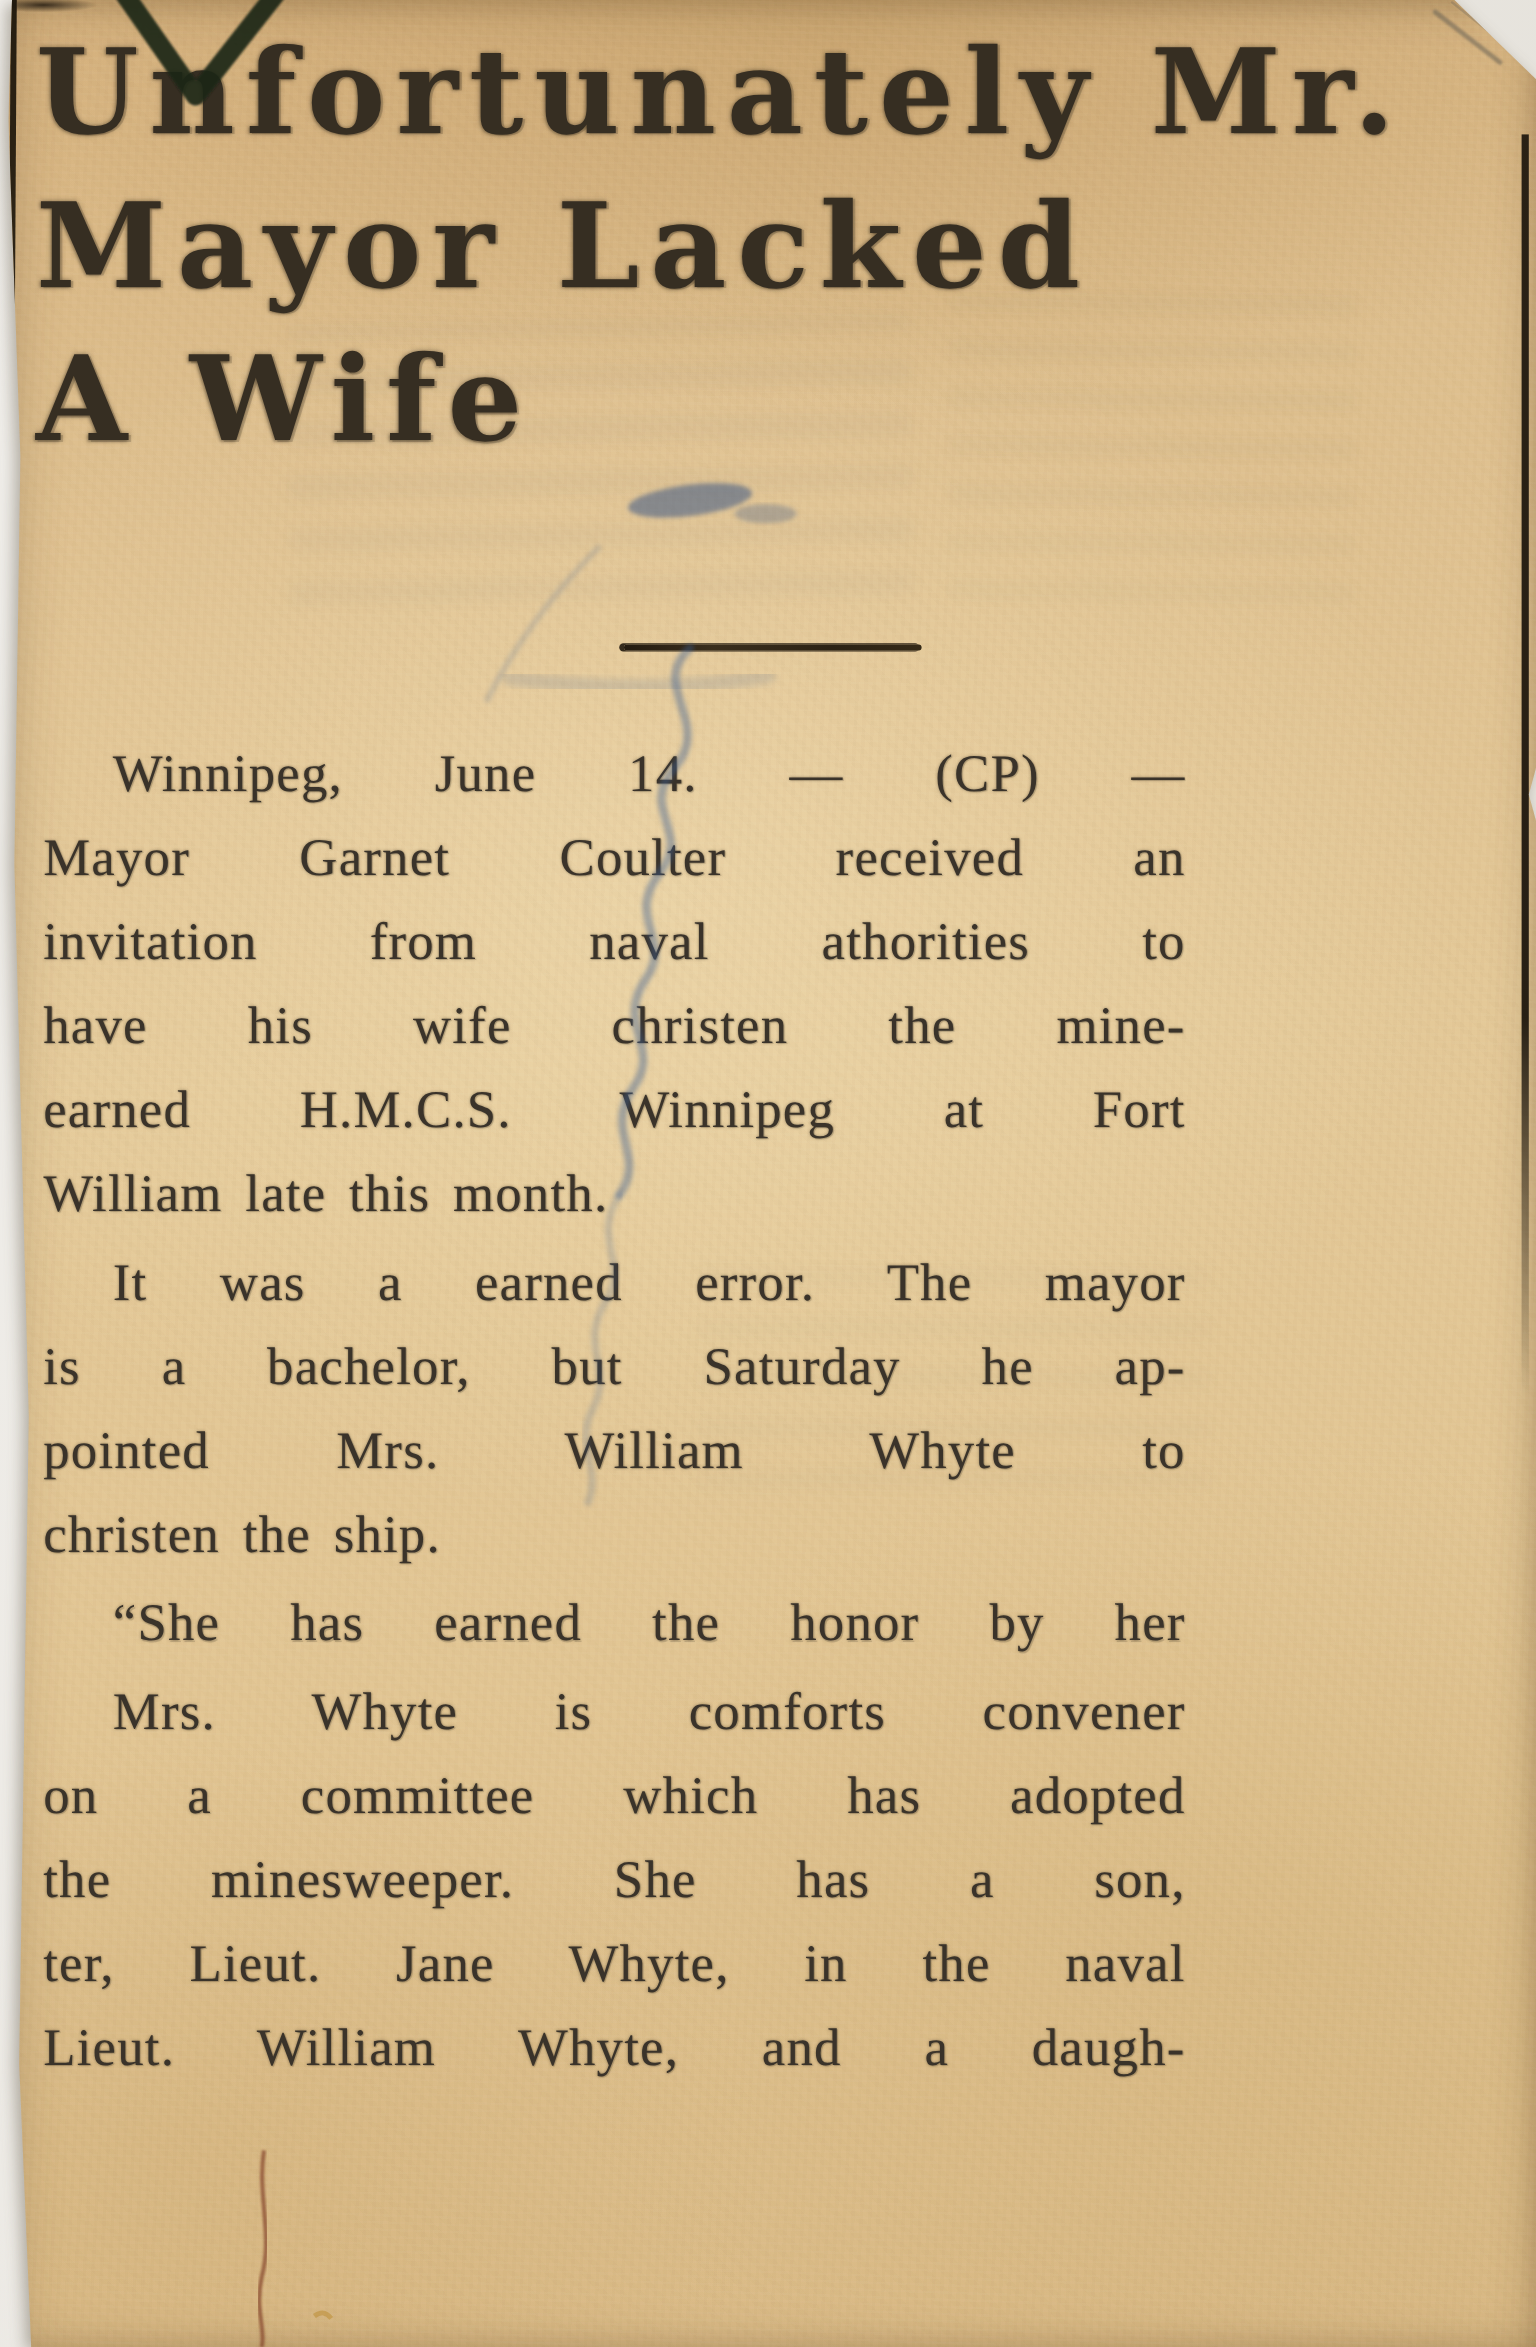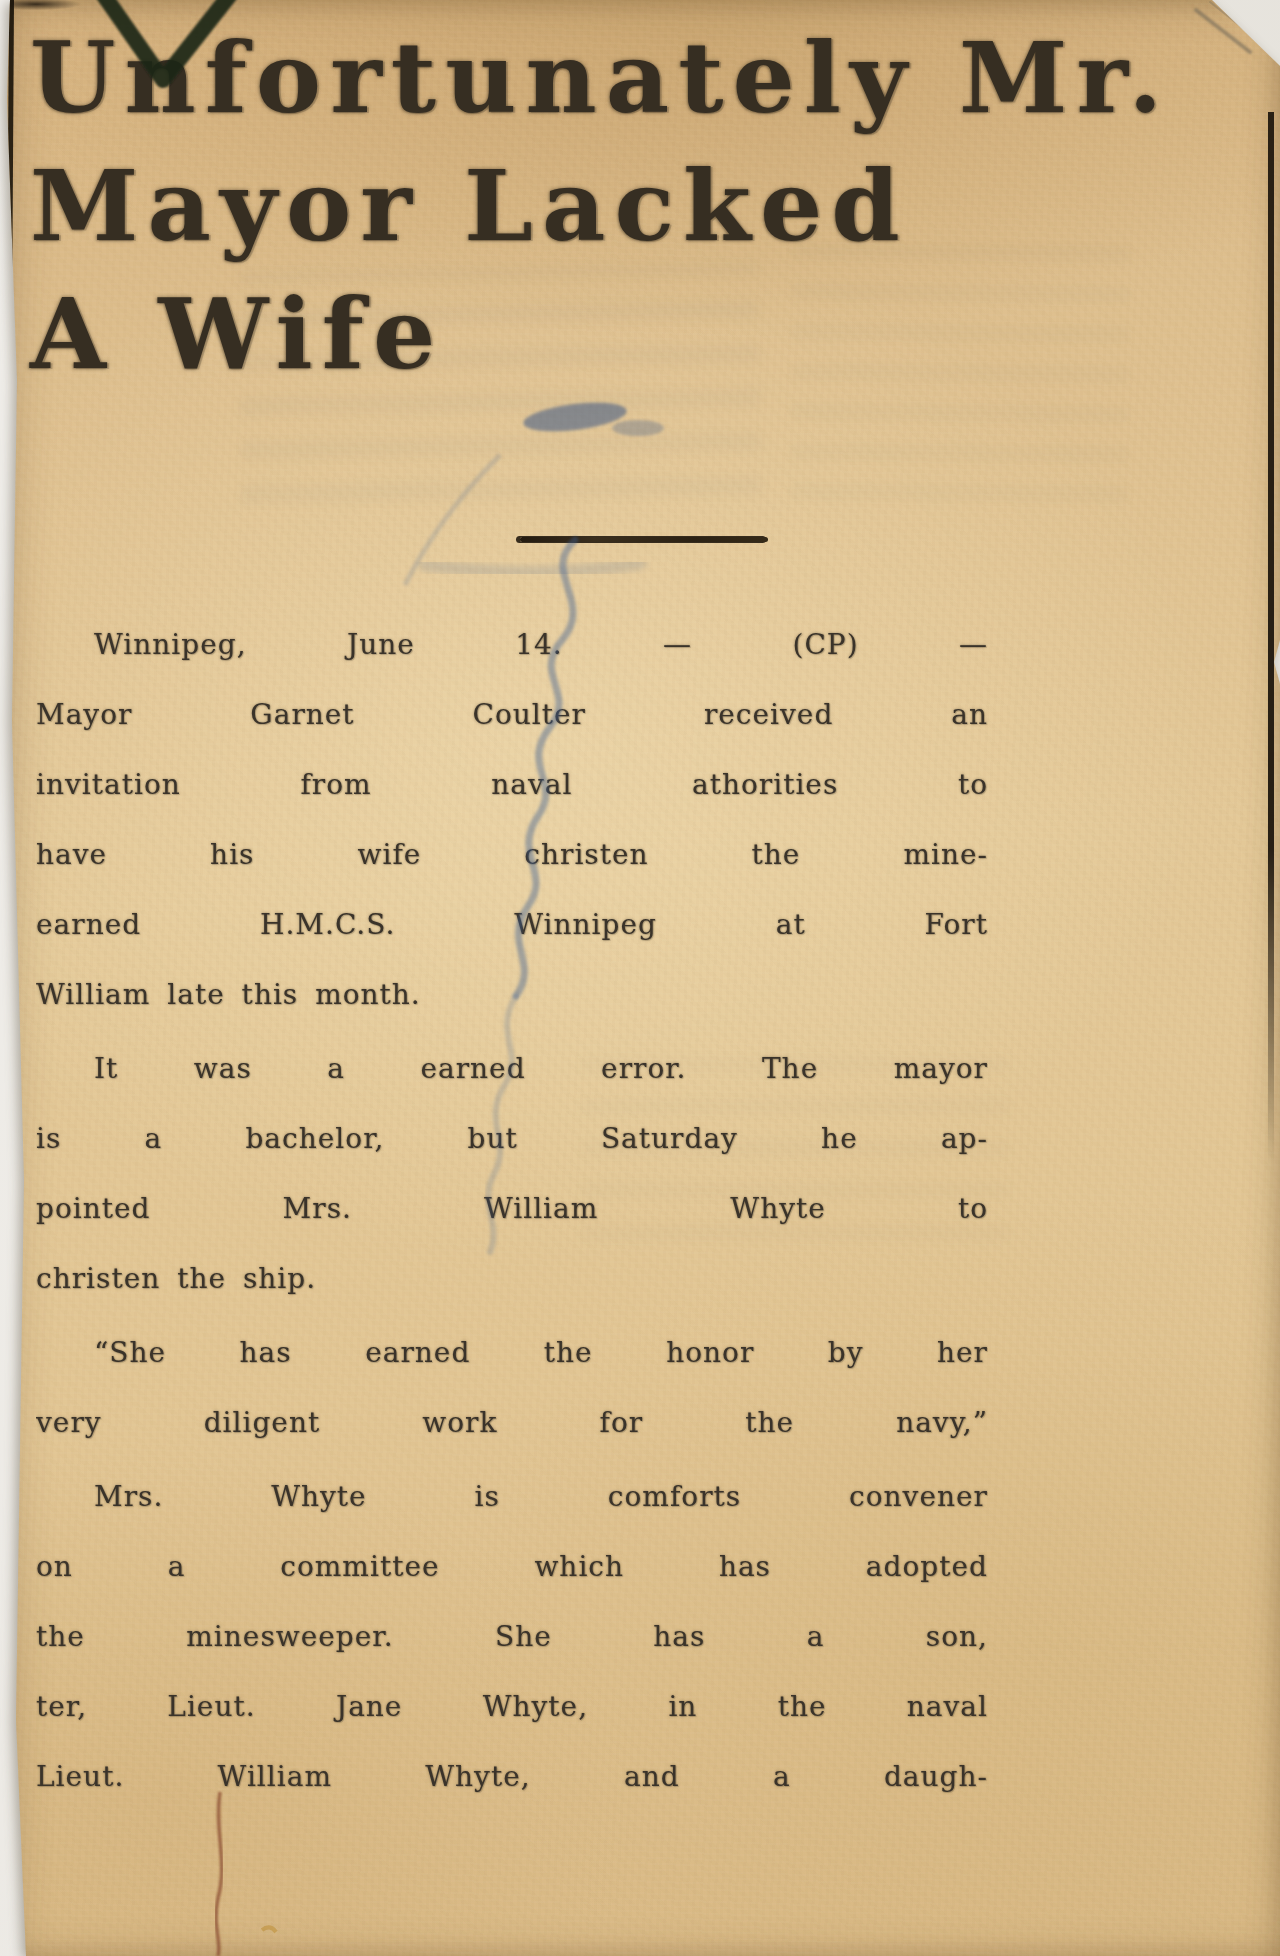--- a/index.html
+++ b/index.html
@@ -42,23 +42,24 @@
     position:absolute;left:30px;top:14px;margin:0;
     font-size:98px;line-height:128px;font-weight:bold;letter-spacing:9px;
     color:#362e22;
     text-shadow:0 0 4px rgba(54,44,28,.55), 2px 1px 0 rgba(54,44,28,.20), -1px 1px 2px rgba(54,44,28,.25);
   }
   .divider{position:absolute;left:520px;top:537px;width:248px;height:5px;
     background:linear-gradient(90deg,#241b10,#3a2e1d 30%,#2c2214 70%,#352a18);
     border-radius:3px;box-shadow:-3px 0 0 1px rgba(36,27,16,.9);}
   .bodytext{
     position:absolute;left:36px;top:610px;width:952px;
-    font-size:28px;line-height:70px;letter-spacing:1px;word-spacing:7px;
+    font-size:44px;line-height:70px;letter-spacing:1px;word-spacing:7px;
     color:#3a332a;
     text-shadow:0 0 2.5px rgba(50,40,24,.5), 1px 1px 0 rgba(50,40,24,.15);
+    font-family:Liberation Serif, serif;
   }
   .bodytext p{margin:4px 0 0;}
   .bodytext p:first-child{margin-top:0;}
   .line{text-align:justify;text-align-last:justify;height:70px;overflow:hidden;}
   .line.last{text-align-last:left;}
   .line.indent{text-indent:58px;}
   .ghost{position:absolute;pointer-events:none;filter:blur(6px);}
   .g1{left:240px;top:268px;width:520px;height:230px;opacity:.5;transform:rotate(-1deg);
     background:repeating-linear-gradient(0deg, rgba(95,105,115,.09) 0 16px, transparent 16px 44px);}
   .g2{left:790px;top:240px;width:340px;height:260px;opacity:.45;transform:rotate(.5deg);
@@ -102,21 +103,20 @@
       <p>
         </p>
         <div class="line indent">It was a earned error. The mayor</div>
         <div class="line">is a bachelor, but Saturday he ap-</div>
         <div class="line">pointed Mrs. William Whyte to</div>
         <div class="line last">christen the ship.</div>
       <p></p>
       <p>
         </p>
         <div class="line indent">“She has earned the honor by her</div>
-        <div class="line">very diligent work for the navy,”</div>
       <p></p>
       <p>
         </p>
         <div class="line indent">Mrs. Whyte is comforts convener</div>
         <div class="line">on a committee which has adopted</div>
         <div class="line">the minesweeper.  She has a son,</div>
         <div class="line">ter, Lieut. Jane Whyte, in the naval</div>
         <div class="line">Lieut. William Whyte, and a daugh-</div>
       <p></p>
     </article>

